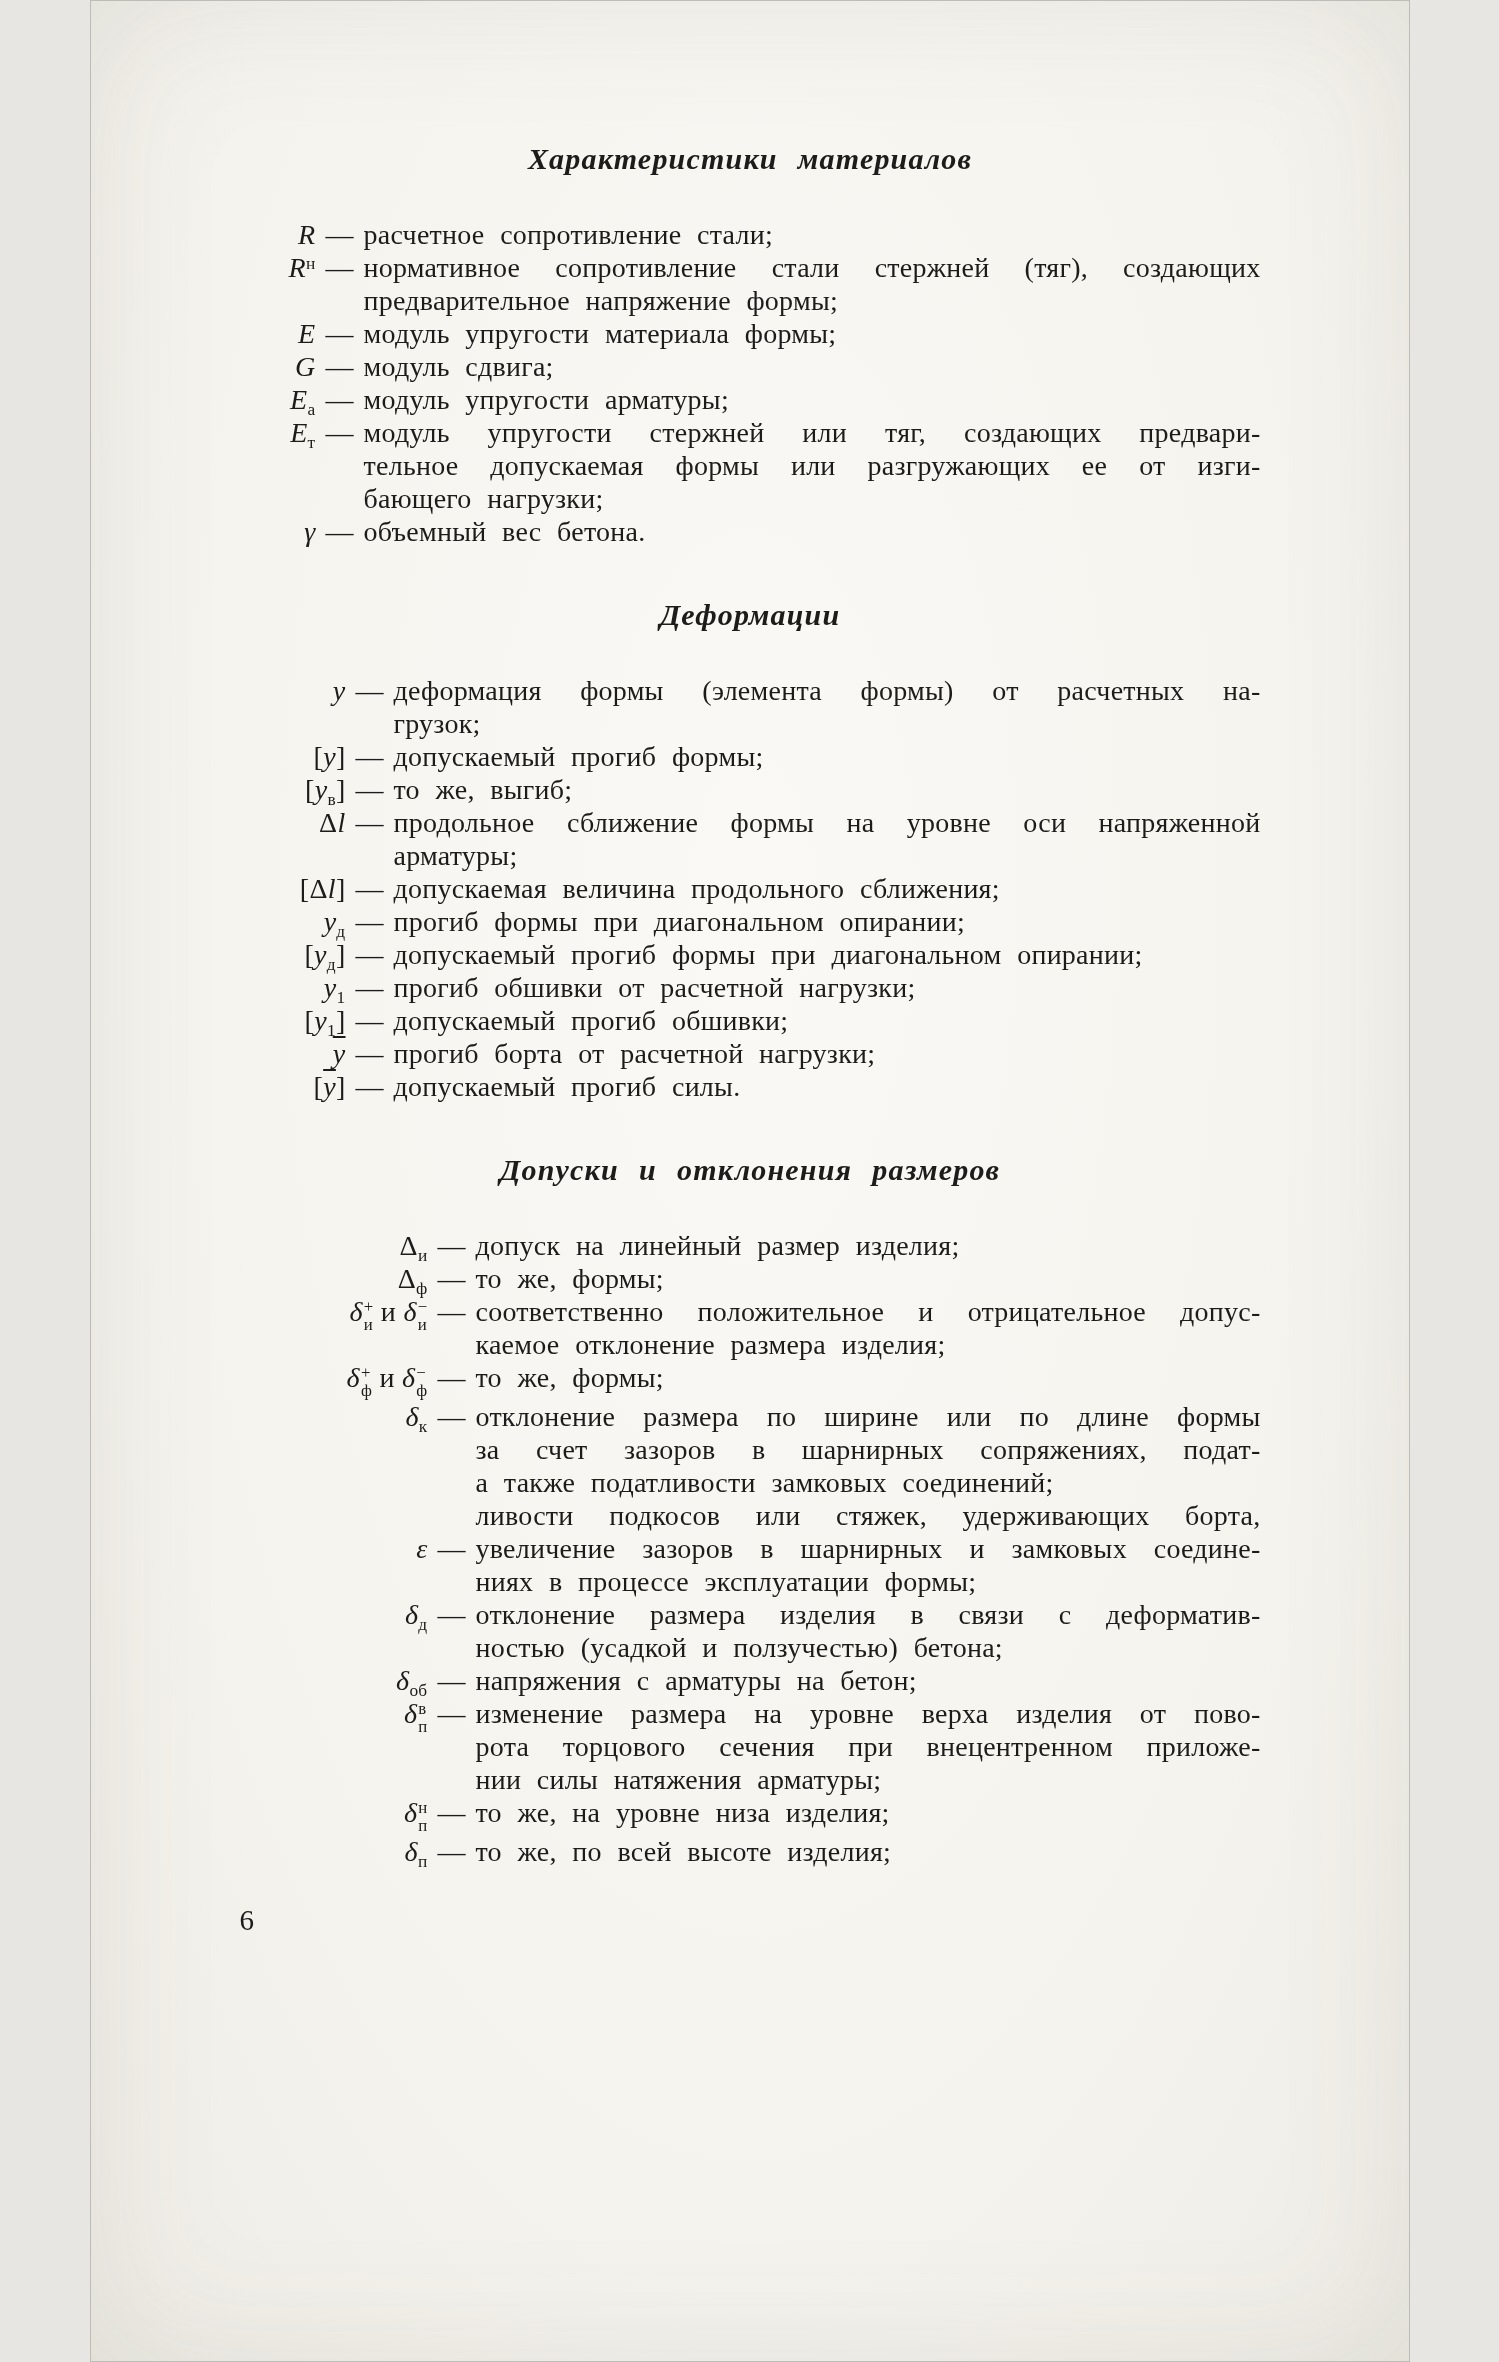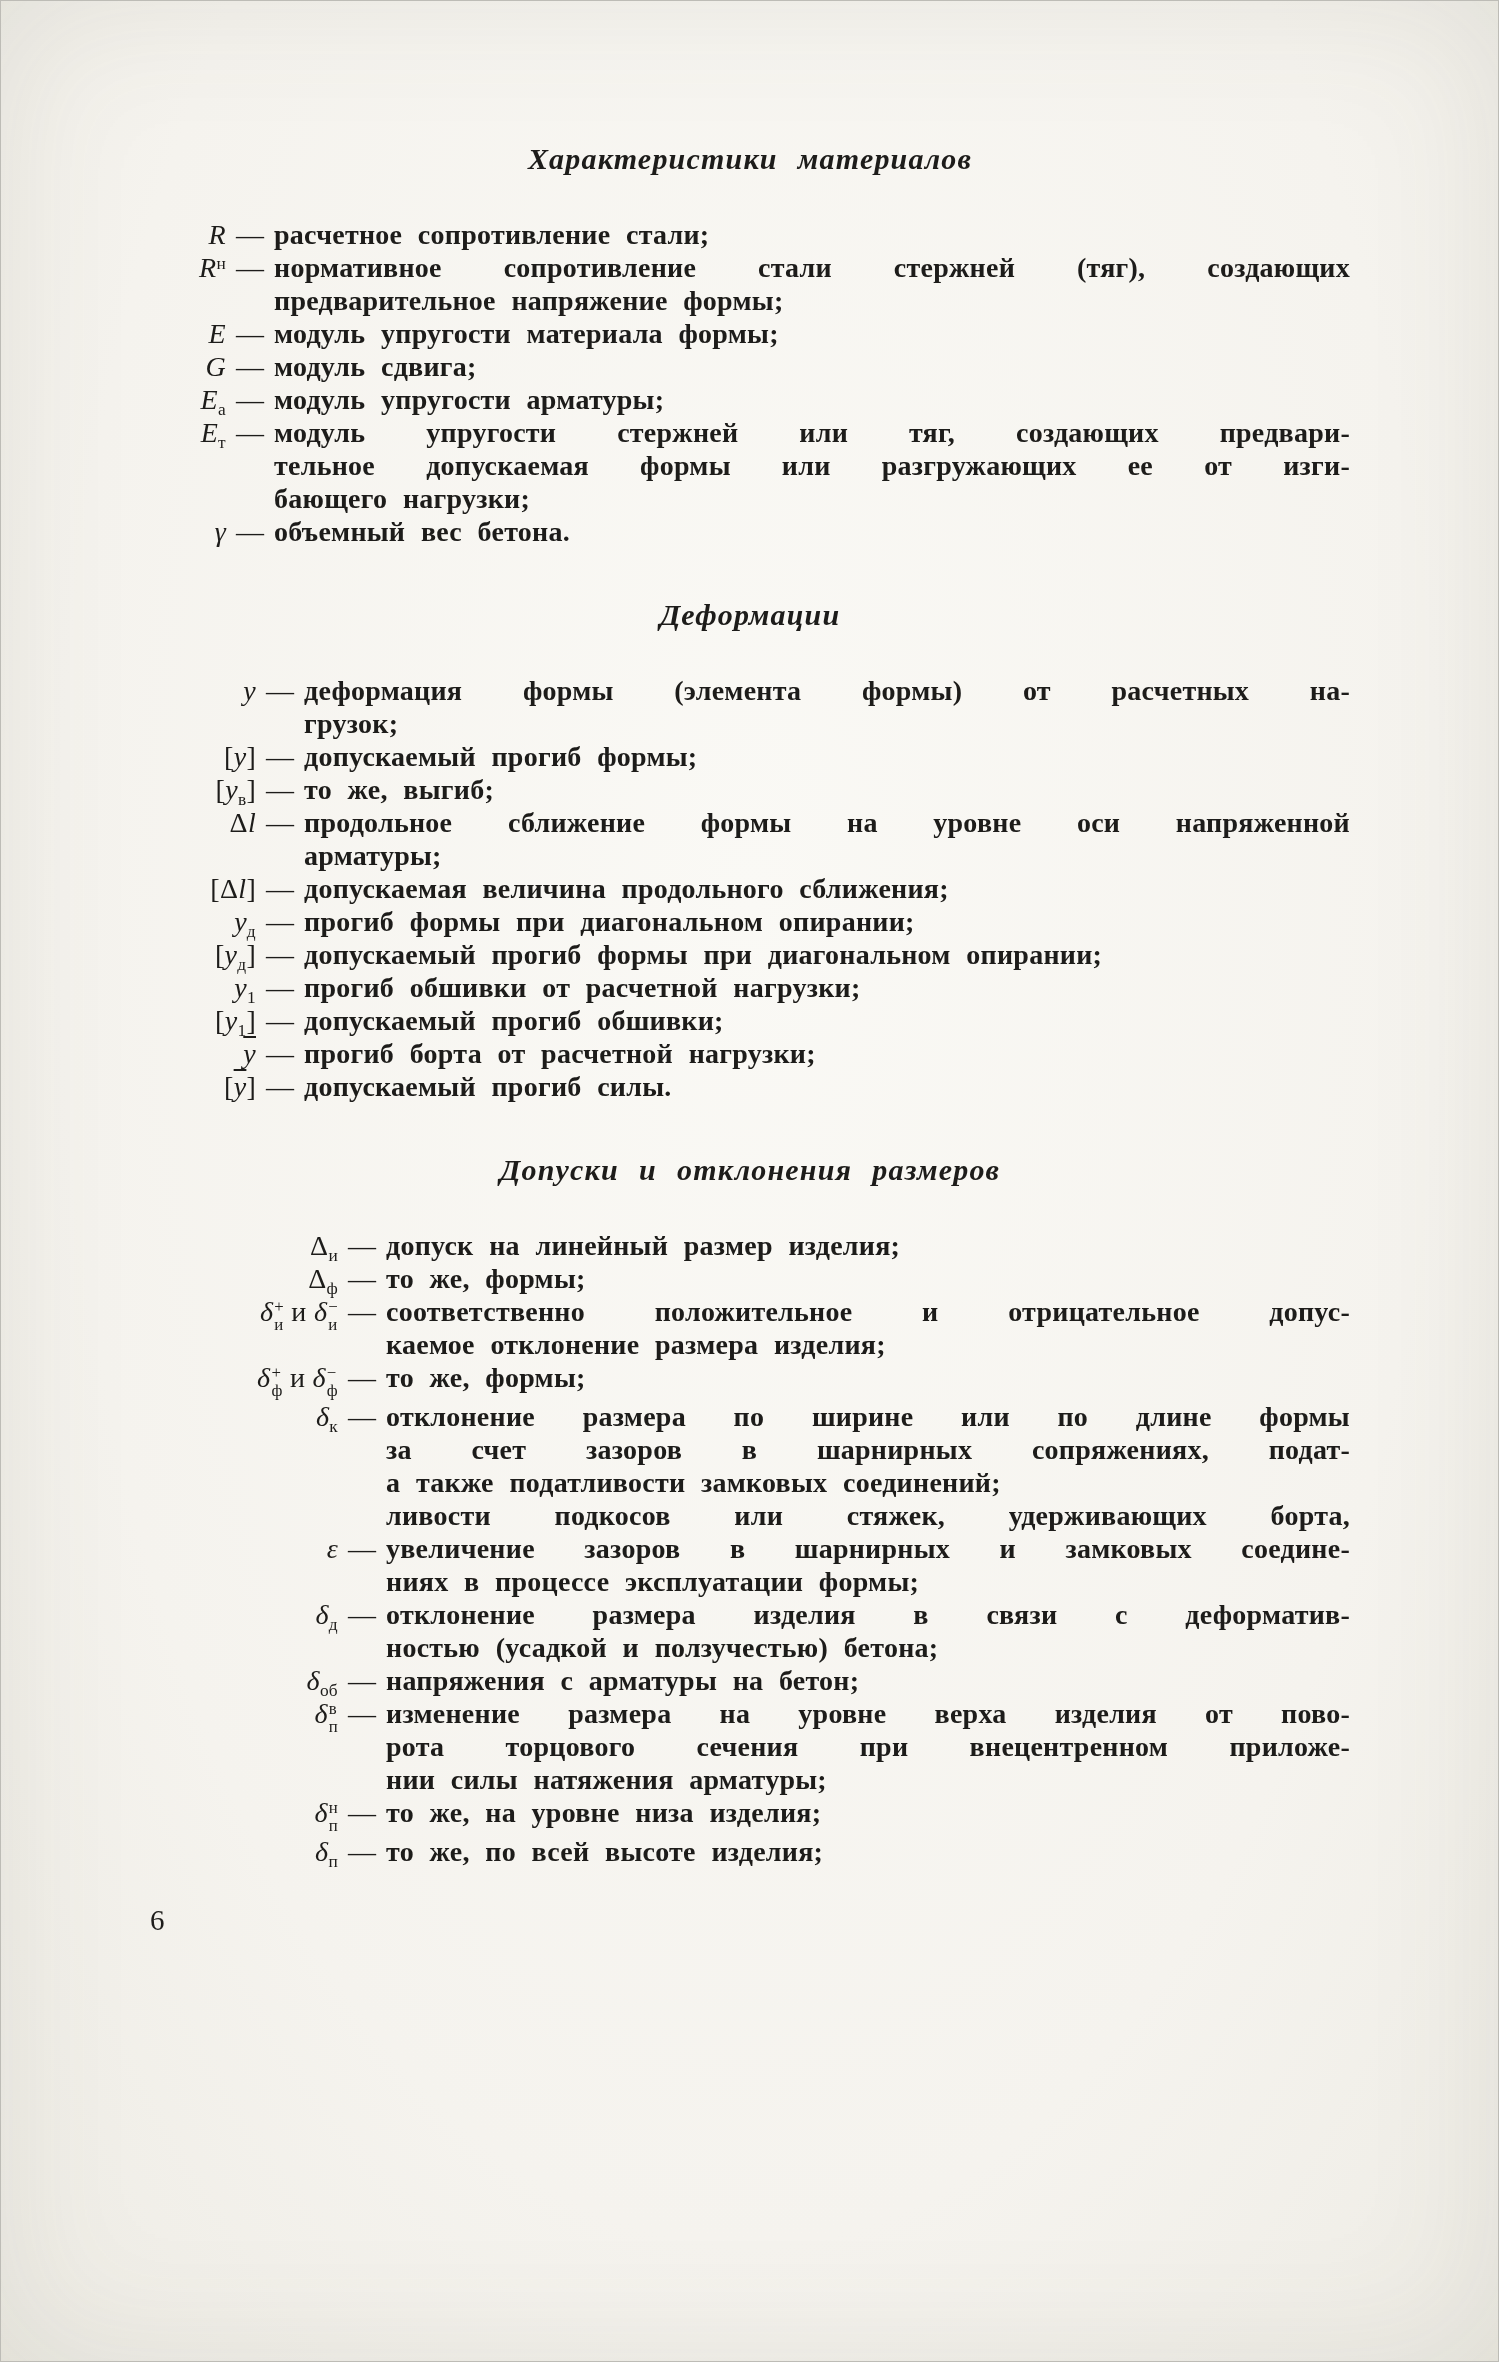--- a/index.html
+++ b/index.html
@@ -1,20 +1,20 @@
 <!DOCTYPE html>
 <html><head>
 <meta charset="utf-8">
 <title>Scanned document page</title>
 <style>
   * { margin: 0; padding: 0; box-sizing: border-box; }
   html, body { background: #e7e6e2; }
   .page {
     position: relative;
-    width: 1499px;
+    width: 1320px;
     height: 2362px;
     margin: 0 auto;
     overflow: hidden;
     color: #1d1c1a;
     font-family: "Liberation Serif", "DejaVu Serif", serif;
     background: radial-gradient(ellipse at 50% 38%, #faf9f5 0%, #f5f3ee 65%, #eeece5 100%);
     box-shadow: inset 0 0 0 1px #bdbcb6, inset 0 0 140px rgba(90,85,70,0.10);
   }
   .content { padding: 140px 149px 0 150px; }
 
@@ -48,21 +48,21 @@
   .section-2 .sym { width: 188px; font-family: Liberation Serif, serif; }
 
   .dash { flex: none; width: 48px; text-align: center; font-style: normal; }
 
   .def {
     flex: 1;
     min-width: 0;
     word-spacing: 0.30em;
     letter-spacing: 0.25px;
   }
-  .def-line { display: block; font-weight: bold; }
+  .def-line { display: block; }
   .def-line.stretch { text-align: justify; text-align-last: justify; }
 
   .sym-text { font-style: normal; }
   .sym-part { white-space: nowrap; }
   .sym-up { font-style: normal; }
   .sym-ol { text-decoration: overline; }
 
   sub.sym-sub { font-size: 0.62em; font-style: normal; line-height: 0; vertical-align: -0.32em; }
   sup.sym-sup { font-size: 0.62em; font-style: normal; line-height: 0; vertical-align: 0.45em; }
 

